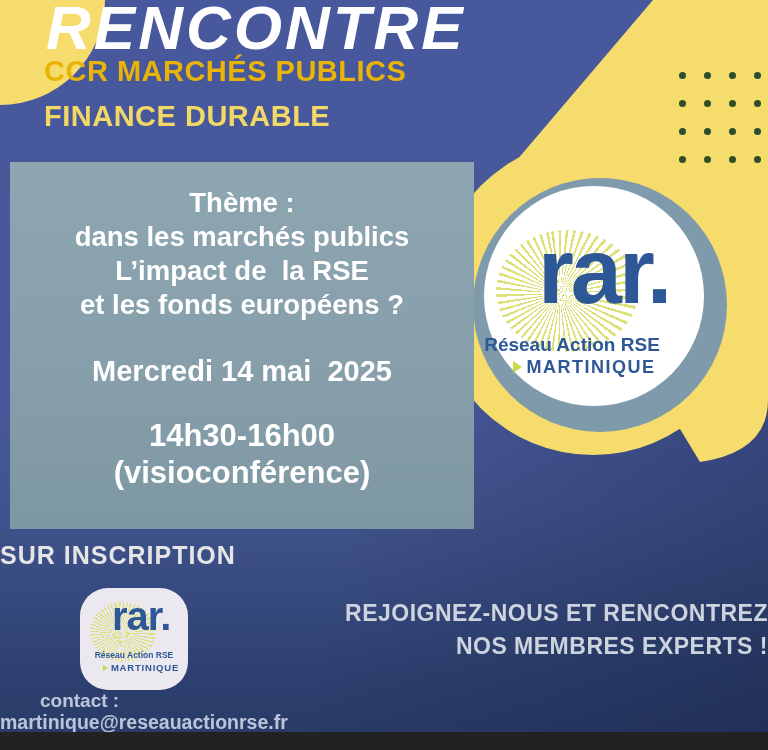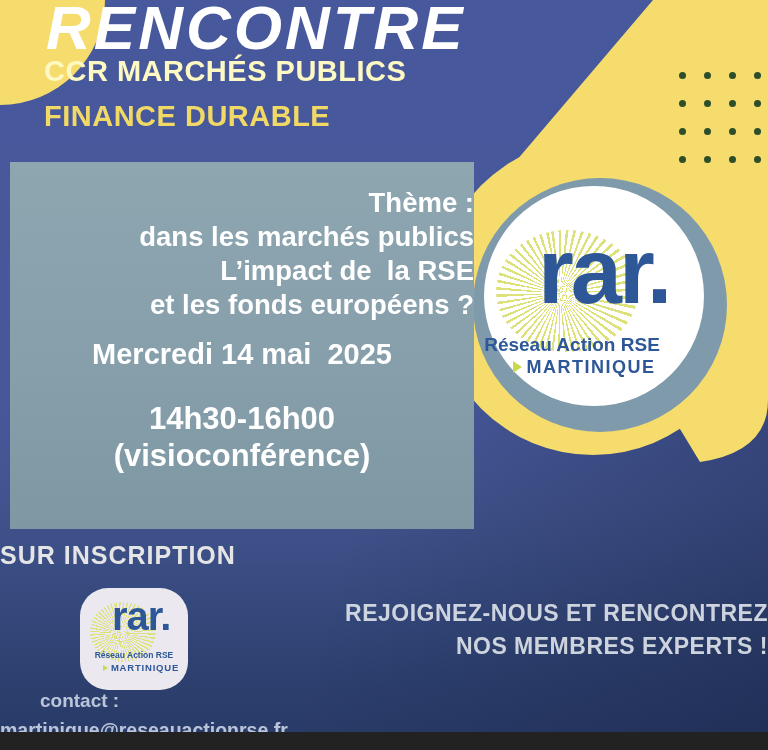--- a/index.html
+++ b/index.html
@@ -10,59 +10,59 @@
   }
   
   .bg-base{position:absolute;inset:0;
     background:linear-gradient(180deg,#47599c 0%,#46589a 55%,#42548f 68%,#384b80 80%,#2d406f 92%,#293b68 100%);}
   .bg-corner{position:absolute;left:0;top:52%;width:100%;height:48%;
     background:linear-gradient(285deg,rgba(16,26,56,.34) 0%,rgba(16,26,56,0) 55%);}
   .quarter{position:absolute;left:-105px;top:-105px;width:210px;height:210px;border-radius:50%;background:#f5dc6d;}
   
   .title{position:absolute;left:46px;top:-2px;line-height:60px;
     font-size:62px;font-weight:800;font-style:italic;color:#ffffff;letter-spacing:3px;white-space:nowrap;}
-  .sub1{position:absolute;left:44px;top:55px;font-size:29px;font-weight:800;color:#fef9c3;letter-spacing:.5px;white-space:nowrap;}
+  .sub1{position:absolute;left:44px;top:55px;font-size:29px;font-weight:800;color:#eab308;letter-spacing:.5px;white-space:nowrap;}
   .sub2{position:absolute;left:44px;top:100px;font-size:29px;font-weight:800;color:#f2d966;letter-spacing:.5px;white-space:nowrap;text-align:center;}
   
   .hero{position:absolute;left:420px;top:0;}
   
   .dots{position:absolute;left:679px;top:72px;display:grid;grid-template-columns:repeat(4,7px);grid-column-gap:18px;grid-row-gap:21px;}
   .dots i{display:block;width:7px;height:7px;border-radius:50%;background:#2d4d2b;}
   
   .logo-box{position:absolute;left:484px;top:186px;width:220px;height:220px;}
   .sunburst{position:absolute;left:12px;top:44px;width:142px;height:122px;border-radius:50%;
     background:repeating-conic-gradient(from -8deg at 45% 52%,#dde179 0deg 2.4deg,transparent 2.4deg 6.7deg);}
   .logo-word{position:absolute;left:54px;top:40px;font-size:92px;line-height:90px;font-weight:800;color:#2d5796;letter-spacing:-3px;}
   .logo-name{position:absolute;left:0;top:148px;width:176px;text-align:center;font-size:19px;font-weight:800;color:#2d5796;white-space:nowrap;}
   .logo-region{position:absolute;left:20px;top:171px;width:160px;text-align:center;font-size:18px;font-weight:800;color:#2d5796;letter-spacing:1.5px;white-space:nowrap;}
   .tri{display:inline-block;width:0;height:0;border-left:9px solid #ccd84b;border-top:6px solid transparent;border-bottom:6px solid transparent;margin-right:5px;}
   
   .card{position:absolute;left:10px;top:162px;width:464px;height:367px;
     background:linear-gradient(180deg,#8ea6b0 0%,#869fab 55%,#7d97a3 100%);
     text-align:center;color:#ffffff;box-sizing:border-box;padding-top:24px;}
-  .card .l{font-size:27.5px;font-weight:800;line-height:34px;text-align:right;}
-  .card .date{margin-top:15px;font-size:29px;font-weight:800;line-height:34px;}
+  .card .l{font-size:27.5px;font-weight:800;line-height:34px;}
+  .card .date{margin-top:32px;font-size:29px;font-weight:800;line-height:34px;}
   .card .time{margin-top:29px;font-size:31px;font-weight:800;line-height:37px;}
   .pre{white-space:pre-wrap;}
   
   .inscription{position:absolute;left:0;top:541px;width:480px;text-align:left;
     font-size:25px;font-weight:800;color:#e5e5e5;letter-spacing:1px;}
   
   .mini-card{position:absolute;left:80px;top:588px;width:108px;height:102px;background:#ebe9ef;border-radius:28px;}
   .mini-sunburst{position:absolute;left:10px;top:14px;width:66px;height:60px;border-radius:50%;
     background:repeating-conic-gradient(from -8deg at 45% 52%,#dde179 0deg 2.6deg,transparent 2.6deg 7deg);}
   .mini-word{position:absolute;left:32px;top:6px;font-size:40px;line-height:44px;font-weight:800;color:#2d5796;letter-spacing:-1px;}
   .mini-name{position:absolute;left:6px;top:62px;width:96px;text-align:center;font-size:8.5px;font-weight:800;color:#2d5796;white-space:nowrap;}
   .mini-region{position:absolute;left:14px;top:74px;width:94px;text-align:center;font-size:9.5px;font-weight:800;color:#2d5796;letter-spacing:.8px;white-space:nowrap;}
   .tri-s{display:inline-block;width:0;height:0;border-left:5px solid #ccd84b;border-top:3.5px solid transparent;border-bottom:3.5px solid transparent;margin-right:3px;}
   
   .contact-label{position:absolute;left:40px;top:690px;width:200px;text-align:left;
     font-size:19px;font-weight:700;color:rgba(219,227,241,.82);}
   .contact-email{position:absolute;left:0;top:711px;width:284px;text-align:left;
-    font-size:19.5px;font-weight:700;color:rgba(219,227,241,.82);white-space:nowrap;margin-top:8px;}
+    font-size:19.5px;font-weight:700;color:rgba(219,227,241,.82);white-space:nowrap;}
   
   .cta{position:absolute;left:320px;top:597px;width:448px;text-align:right;color:#ced4de;}
   .cta div{font-size:23px;font-weight:800;line-height:33px;letter-spacing:.5px;white-space:nowrap;}
 </style>
 </head>
 <body>
 
 <div class="poster">
 
   <div class="bg-base"></div>

